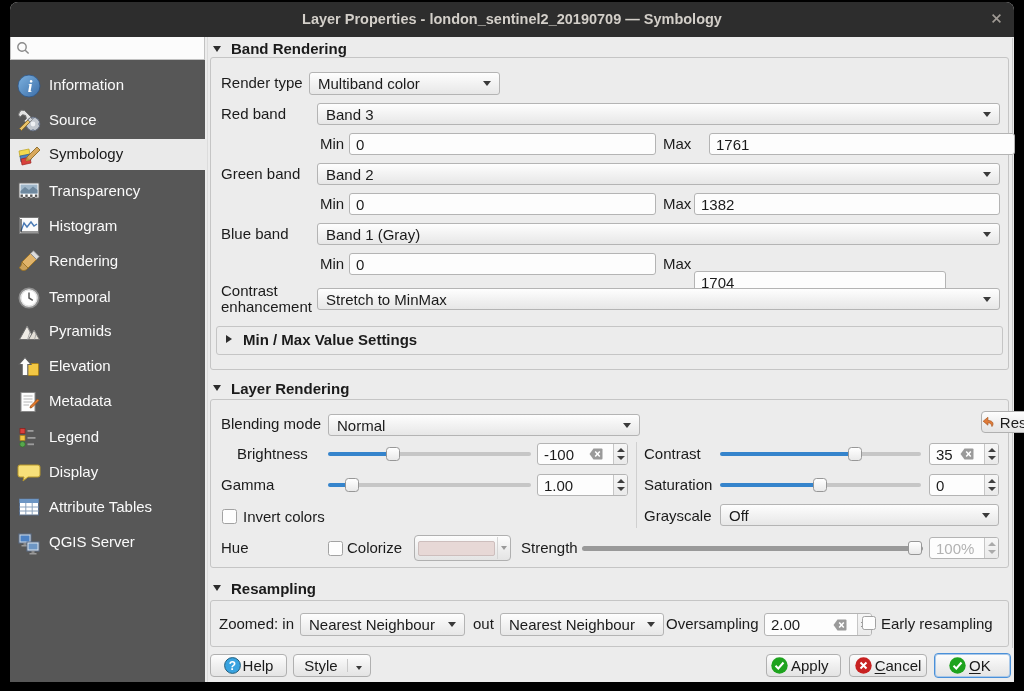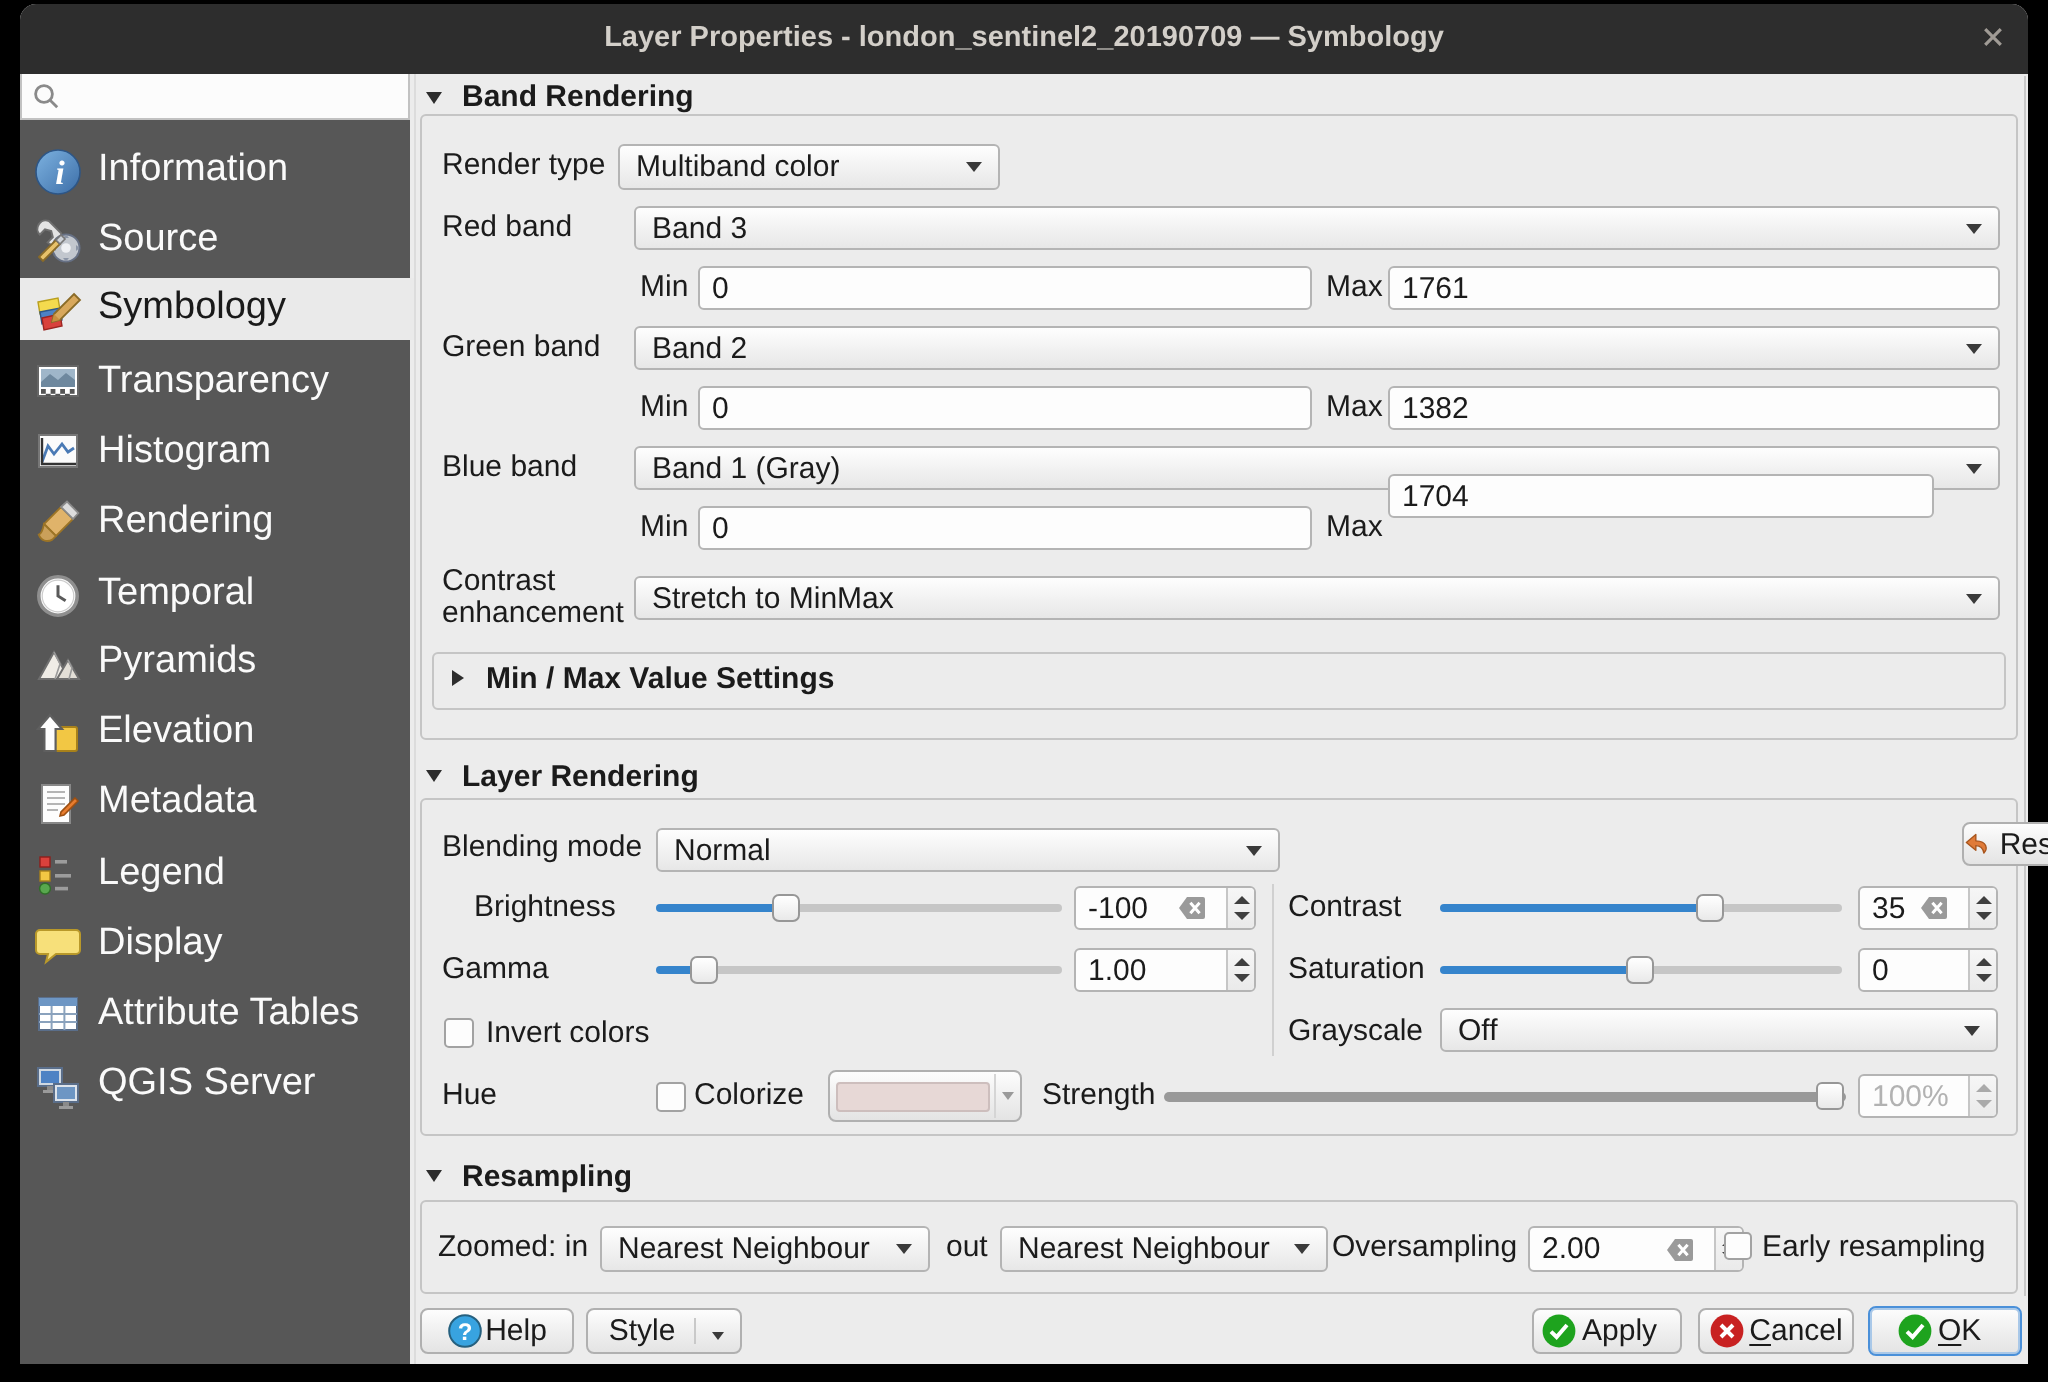--- a/index.html
+++ b/index.html
@@ -19,21 +19,21 @@
 .gbox{position:absolute;border:1px solid #c5c5c5;border-radius:3px}
 .trid{position:absolute;width:0;height:0;border-left:4.5px solid transparent;border-right:4.5px solid transparent;border-top:6px solid #2d2d2d}
 .trir{position:absolute;width:0;height:0;border-top:4.5px solid transparent;border-bottom:4.5px solid transparent;border-left:6px solid #2d2d2d}
 .trk{position:absolute;height:4px;border-radius:2px}
 .hnd{position:absolute;width:14px;height:14px;background:linear-gradient(#ffffff,#e9e9e9);border:1px solid #979797;border-radius:3.5px}
 .chk{position:absolute;width:15px;height:15px;background:#fdfdfd;border:1px solid #a2a2a2;border-radius:2.5px}
 .btn{position:absolute;background:linear-gradient(#fdfdfd,#ededed 60%,#e4e4e4);border:1px solid #b0b0b0;border-radius:4px;display:flex;align-items:center;justify-content:center;font-size:15px;color:#1b1b1b}
 #side{position:absolute;left:10px;top:60px;width:195px;height:622px;background:#575757}
 #search{position:absolute;left:10px;top:37px;width:195px;height:23px;background:#fcfcfc;border:1px solid #c2c2c2;border-top:none}
 .item{position:absolute;left:10px;width:195px;height:35px}
-.item .tx{position:absolute;left:39px;top:50%;margin-top:-8.5px;font-size:19px;color:#fafafa;line-height:16px;white-space:nowrap}
+.item .tx{position:absolute;left:39px;top:50%;margin-top:-8.5px;font-size:15px;color:#fafafa;line-height:16px;white-space:nowrap}
 .item .ic{position:absolute;left:7px;top:50%;margin-top:-12px;width:24px;height:24px}
 .sel{background:#eaeaea;width:198px}
 .sel .tx{color:#1a1a1a}
 u{text-decoration:underline;text-underline-offset:2px}
 </style></head>
 <body>
 <div id="dlg"></div>
 <div id="tbar">Layer Properties - london_sentinel2_20190709 — Symbology</div>
 <svg class="a" style="left:989px;top:11px" width="15" height="15" viewBox="0 0 15 15">
     <path d="M3.6 3.6 L11.4 11.4 M11.4 3.6 L3.6 11.4" stroke="#a09b95" stroke-width="1.6" fill="none"></path>
@@ -195,35 +195,35 @@
 <div class="gbox" style="left:210px;top:57px;width:799px;height:313px"></div>
 
 <div class="lbl" style="left:221px;top:75px">Render type</div>
 <div class="combo" style="left:309px;top:72px;width:191px;height:23px">Multiband color<i class="car"></i></div>
 
 <div class="lbl" style="left:221px;top:106px">Red band</div>
 <div class="combo" style="left:317px;top:103px;width:683px;height:22px">Band 3<i class="car"></i></div>
 <div class="lbl" style="left:320px;top:136px">Min</div>
 <div class="inp" style="left:349px;top:133px;width:307px;height:22px">0</div>
 <div class="lbl" style="left:663px;top:136px">Max</div>
-<div class="inp" style="left:694px;top:133px;width:306px;height:22px">1761</div>
+<div class="inp" style="left:709px;top:133px;width:306px;height:22px">1761</div>
 
 <div class="lbl" style="left:221px;top:166px">Green band</div>
 <div class="combo" style="left:317px;top:163px;width:683px;height:22px">Band 2<i class="car"></i></div>
 <div class="lbl" style="left:320px;top:196px">Min</div>
 <div class="inp" style="left:349px;top:193px;width:307px;height:22px">0</div>
 <div class="lbl" style="left:663px;top:196px">Max</div>
 <div class="inp" style="left:694px;top:193px;width:306px;height:22px">1382</div>
 
 <div class="lbl" style="left:221px;top:226px">Blue band</div>
 <div class="combo" style="left:317px;top:223px;width:683px;height:22px">Band 1 (Gray)<i class="car"></i></div>
 <div class="lbl" style="left:320px;top:256px">Min</div>
 <div class="inp" style="left:349px;top:253px;width:307px;height:22px">0</div>
 <div class="lbl" style="left:663px;top:256px">Max</div>
-<div class="inp" style="left:694px;top:237px;width:273px;height:22px">1704</div>
+<div class="inp" style="left:694px;top:271px;width:252px;height:22px">1704</div>
 
 <div class="lbl" style="left:221px;top:283px">Contrast<br>enhancement</div>
 <div class="combo" style="left:317px;top:288px;width:683px;height:22px">Stretch to MinMax<i class="car"></i></div>
 
 <div class="gbox" style="left:216px;top:326px;width:787px;height:29px"></div>
 <div class="trir" style="left:226px;top:335px"></div>
 <div class="lbl bold" style="left:243px;top:332px">Min / Max Value Settings</div>
 
 <div class="trid" style="left:212.5px;top:385px"></div>
 <div class="lbl bold" style="left:231px;top:381px">Layer Rendering</div>

